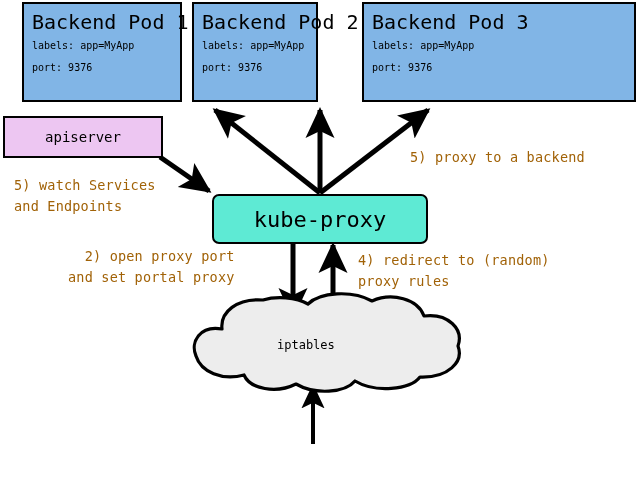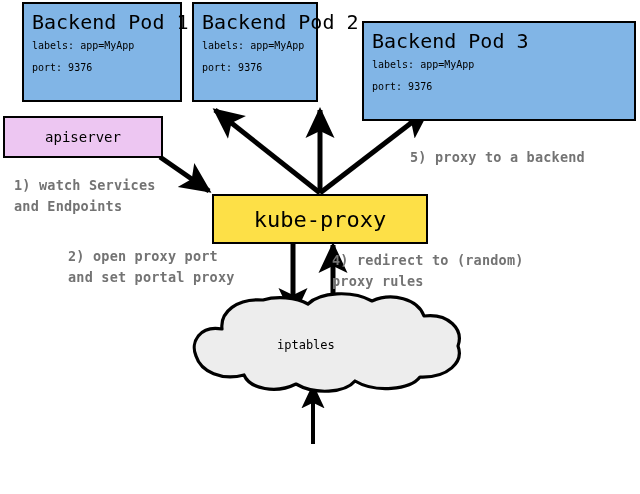--- a/index.html
+++ b/index.html
@@ -53,24 +53,25 @@
     display: flex;
     align-items: center;
     justify-content: center;
   }
   .apiserver-label {
     font-size: 14px;
     color: #000000;
     white-space: nowrap;
   }
   .kubeproxy-box {
-    background: #fde047;
+    background: #5eead4;
     display: flex;
     align-items: center;
     justify-content: center;
+    border-radius: 7px;
   }
   .kubeproxy-label {
     font-size: 22px;
     color: #000000;
     white-space: nowrap;
   }
   .client-box {
     background: #f2cb80;
     display: flex;
     align-items: center;
@@ -84,23 +85,23 @@
   .cloud-label {
     position: absolute;
     font-size: 12px;
     color: #000000;
     white-space: nowrap;
     z-index: 4;
   }
   .step-label {
     position: absolute;
     font-size: 13.5px;
-    font-weight: bold;
+    font-weight: normal;
     line-height: 21px;
-    color: #737373;
+    color: #a16207;
     white-space: nowrap;
     z-index: 4;
     letter-spacing: 0.2px;
   }
 </style>
 </head>
 <body>
 
 <div id="canvas">
 
@@ -146,52 +147,52 @@
     <div class="pod-line">labels: app=MyApp</div>
     <div class="pod-line">port: 9376</div>
   </div>
 
   <div class="node pod-box" style="left:192px; top:2px; width:126px; height:100px;">
     <div class="pod-title">Backend Pod 2</div>
     <div class="pod-line">labels: app=MyApp</div>
     <div class="pod-line">port: 9376</div>
   </div>
 
-  <div class="node pod-box" style="left:362px; top:2px; width:274px; height:100px;margin-top:19px;">
+  <div class="node pod-box" style="left:362px; top:2px; width:274px; height:100px;">
     <div class="pod-title">Backend Pod 3</div>
     <div class="pod-line">labels: app=MyApp</div>
     <div class="pod-line">port: 9376</div>
   </div>
 
   <div class="node apiserver-box" style="left:3px; top:116px; width:160px; height:42px;">
     <span class="apiserver-label">apiserver</span>
   </div>
 
   <div class="node kubeproxy-box" style="left:212px; top:194px; width:216px; height:50px;">
     <span class="kubeproxy-label">kube-proxy</span>
   </div>
 
   <div class="cloud-label" style="left:277px; top:338px;">iptables</div>
 
   <div class="node client-box" style="left:222px; top:456px; width:168px; height:48px;margin-top:48px;">
     <span class="client-label">Client</span>
   </div>
 
   <div class="step-label" style="left:14px; top:175px;">
-    <div>1) watch Services</div>
+    <div>5) watch Services</div>
     <div>and Endpoints</div>
   </div>
 
-  <div class="step-label" style="left:68px; top:246px;">
+  <div class="step-label" style="left:68px; top:246px;text-align:right;">
     <div>2) open proxy port</div>
     <div>and set portal proxy</div>
   </div>
 
 
-  <div class="step-label" style="left:332px; top:250px;">
+  <div class="step-label" style="left:358px; top:250px;">
     <div>4) redirect to (random)</div>
     <div>proxy rules</div>
   </div>
 
   <div class="step-label" style="left:410px; top:147px;">
     <div>5) proxy to a backend</div>
   </div>
 
 </div>
 

